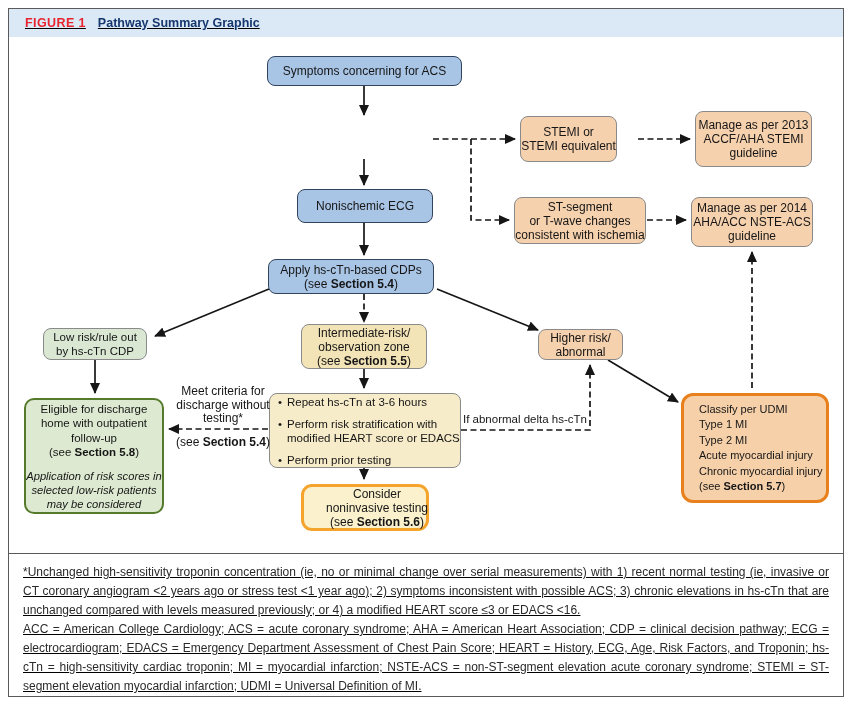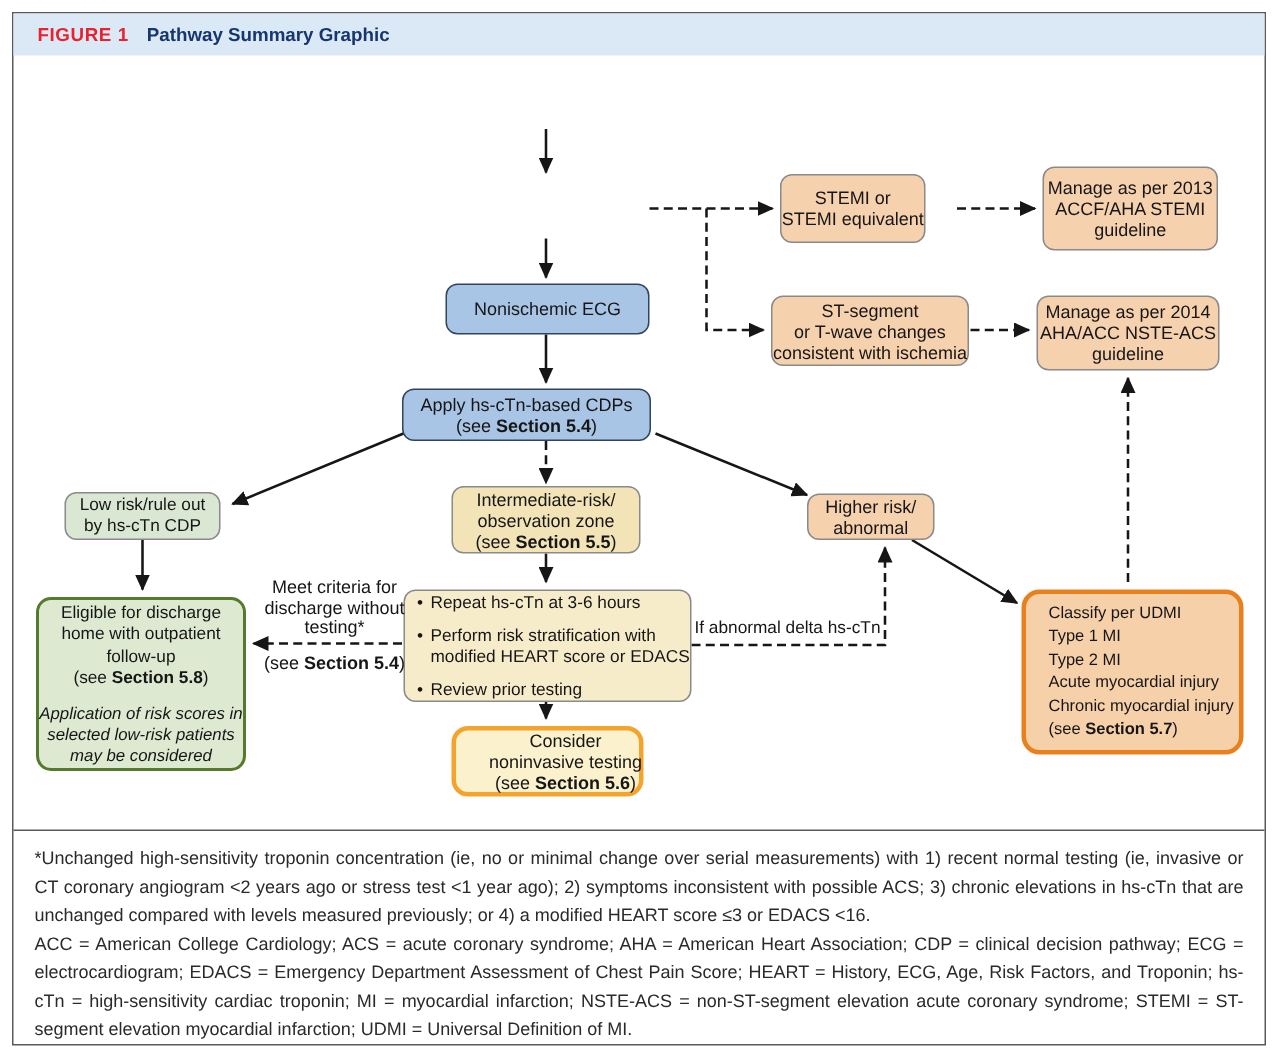--- a/index.html
+++ b/index.html
@@ -1,17 +1,17 @@
 <!DOCTYPE html>
 <html><head>
 <meta charset="utf-8">
 <style>
   html,body{margin:0;padding:0;width:853px;height:706px;background:#ffffff;overflow:hidden;
     font-family:"Liberation Sans",sans-serif;}
-  .figure{position:absolute;left:8px;top:8px;width:836px;height:689px;border:1px solid #5a5a5a;background:#fff;box-sizing:border-box;}
+  .figure{position:absolute;left:8px;top:8px;width:836px;height:689px;border:1px solid #5a5a5a;background:#fff;box-sizing:border-box;text-decoration:underline;}
   .fig-header{height:28px;background:#dbe9f6;display:flex;align-items:center;padding-left:16px;}
   .fig-label{color:#e8232e;font-weight:bold;font-size:12.5px;letter-spacing:.4px;margin-right:12px;}
   .fig-title{color:#16366e;font-weight:bold;font-size:12.5px;}
   .canvas{position:relative;width:834px;height:516px;}
   .arrows{position:absolute;left:0;top:0;pointer-events:none;}
   .node{position:absolute;box-sizing:border-box;display:flex;flex-direction:column;justify-content:center;
     align-items:center;text-align:center;font-size:12px;line-height:14px;color:#161616;border-radius:8px;}
   .nline{white-space:nowrap;}
   .blue{background:#a9c5e6;border:1.4px solid #32435e;}
   .peach{background:#f6d1ae;border:1px solid #8a8a8a;}
@@ -64,20 +64,23 @@
       <line x1="355" y1="257" x2="355" y2="285" stroke="#161616" stroke-width="1.7" stroke-dasharray="6 3.5" marker-end="url(#ah)"></line>
       <line x1="424" y1="102" x2="506" y2="102" stroke="#161616" stroke-width="1.7" stroke-dasharray="6 3.5" marker-end="url(#ah)"></line>
       <polyline points="462,102 462,183 500,183" fill="none" stroke="#161616" stroke-width="1.7" stroke-dasharray="6 3.5" marker-end="url(#ah)"></polyline>
       <line x1="629" y1="102" x2="681" y2="102" stroke="#161616" stroke-width="1.7" stroke-dasharray="6 3.5" marker-end="url(#ah)"></line>
       <line x1="638" y1="183" x2="677" y2="183" stroke="#161616" stroke-width="1.7" stroke-dasharray="6 3.5" marker-end="url(#ah)"></line>
       <line x1="259" y1="392" x2="160" y2="392" stroke="#161616" stroke-width="1.7" stroke-dasharray="6 3.5" marker-end="url(#ah)"></line>
       <polyline points="452,393 581,393 581,328" fill="none" stroke="#161616" stroke-width="1.7" stroke-dasharray="6 3.5" marker-end="url(#ah)"></polyline>
       <line x1="743" y1="351" x2="743" y2="215" stroke="#161616" stroke-width="1.7" stroke-dasharray="6 3.5" marker-end="url(#ah)"></line>
     </svg>
 
+    <div class="node blue" style="left:258px;top:19px;width:195px;height:30px">
+      <div class="nline">Symptoms concerning for ACS</div>
+    </div>
 
 
     <div class="node peach" style="left:511px;top:79px;width:97px;height:46px">
       <div class="nline">STEMI or</div>
       <div class="nline">STEMI equivalent</div>
     </div>
 
     <div class="node peach" style="left:686px;top:74px;width:117px;height:56px">
       <div class="nline">Manage as per 2013</div>
       <div class="nline">ACCF/AHA STEMI</div>
@@ -129,21 +132,21 @@
       <div class="note-italic">
         <div class="nline">Application of risk scores in</div>
         <div class="nline">selected low-risk patients</div>
         <div class="nline">may be considered</div>
       </div>
     </div>
 
     <div class="node yellow-pale workup" style="left:260px;top:356px;width:192px;height:75px">
       <div class="bullet"><span class="nline">Repeat hs-cTn at 3-6 hours</span></div>
       <div class="bullet"><span class="nline">Perform risk stratification with</span><br><span class="nline">modified HEART score or EDACS</span></div>
-      <div class="bullet"><span class="nline">Review prior testing</span></div>
+      <div class="bullet"><span class="nline">Perform prior testing</span></div>
     </div>
 
     <div class="node consider" style="left:292px;top:447px;width:128px;height:47px">
       <div class="nline">Consider</div>
       <div class="nline">noninvasive testing</div>
       <div class="nline"><span>(see </span><b>Section 5.6</b><span>)</span></div>
     </div>
 
     <div class="node peach classify" style="left:672px;top:356px;width:148px;height:110px">
       <div class="nline">Classify per UDMI</div>

